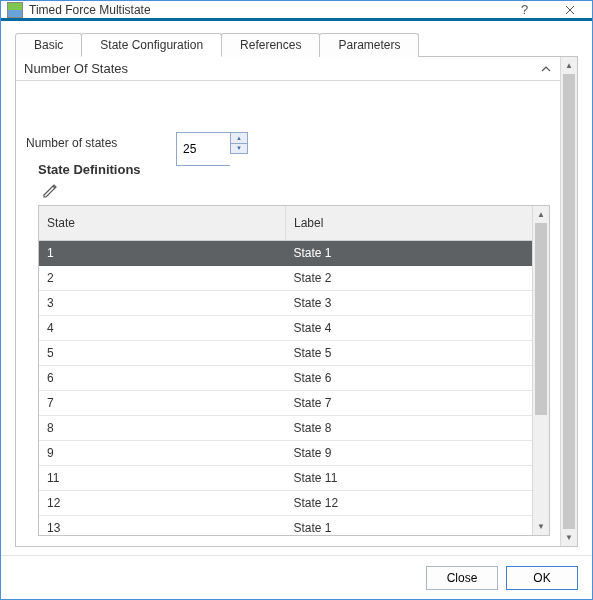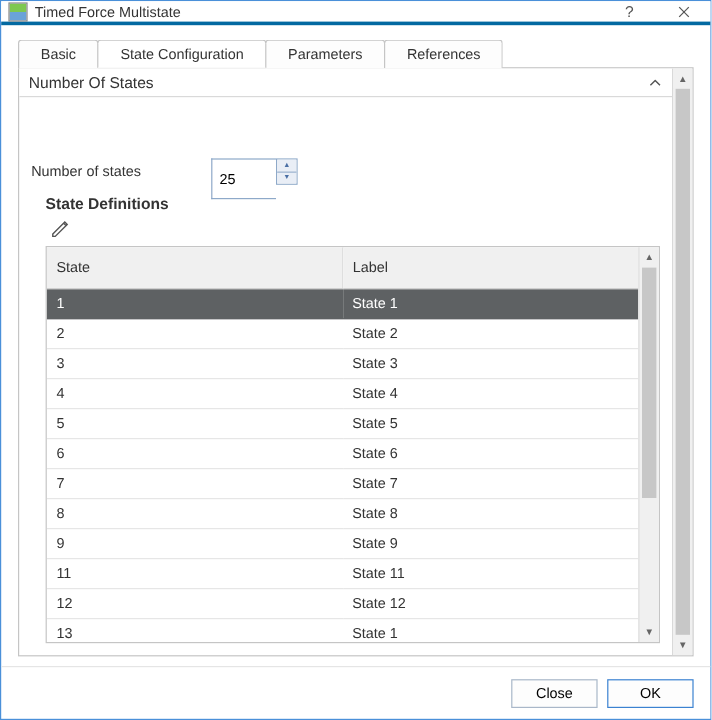--- a/index.html
+++ b/index.html
@@ -265,22 +265,22 @@
           <line x1="9" y1="1" x2="1" y2="9" stroke="currentColor" stroke-width="1"></line>
         </svg>
     </div>
   </div>
 
   <div class="content-area">
 
     <div class="tabstrip">
       <div class="tab">Basic</div>
       <div class="tab active">State Configuration</div>
+      <div class="tab">References</div>
       <div class="tab">Parameters</div>
-      <div class="tab">References</div>
     </div>
 
     <div class="panel-wrap">
       <div class="panel-inner">
 
         <div class="section-header">
           <span>Number Of States</span>
           <span class="chev">
             <svg viewBox="0 0 10 6" width="10" height="6">
                 <polyline points="1,5 5,1 9,5" fill="none" stroke="#555" stroke-width="1.2"></polyline>

